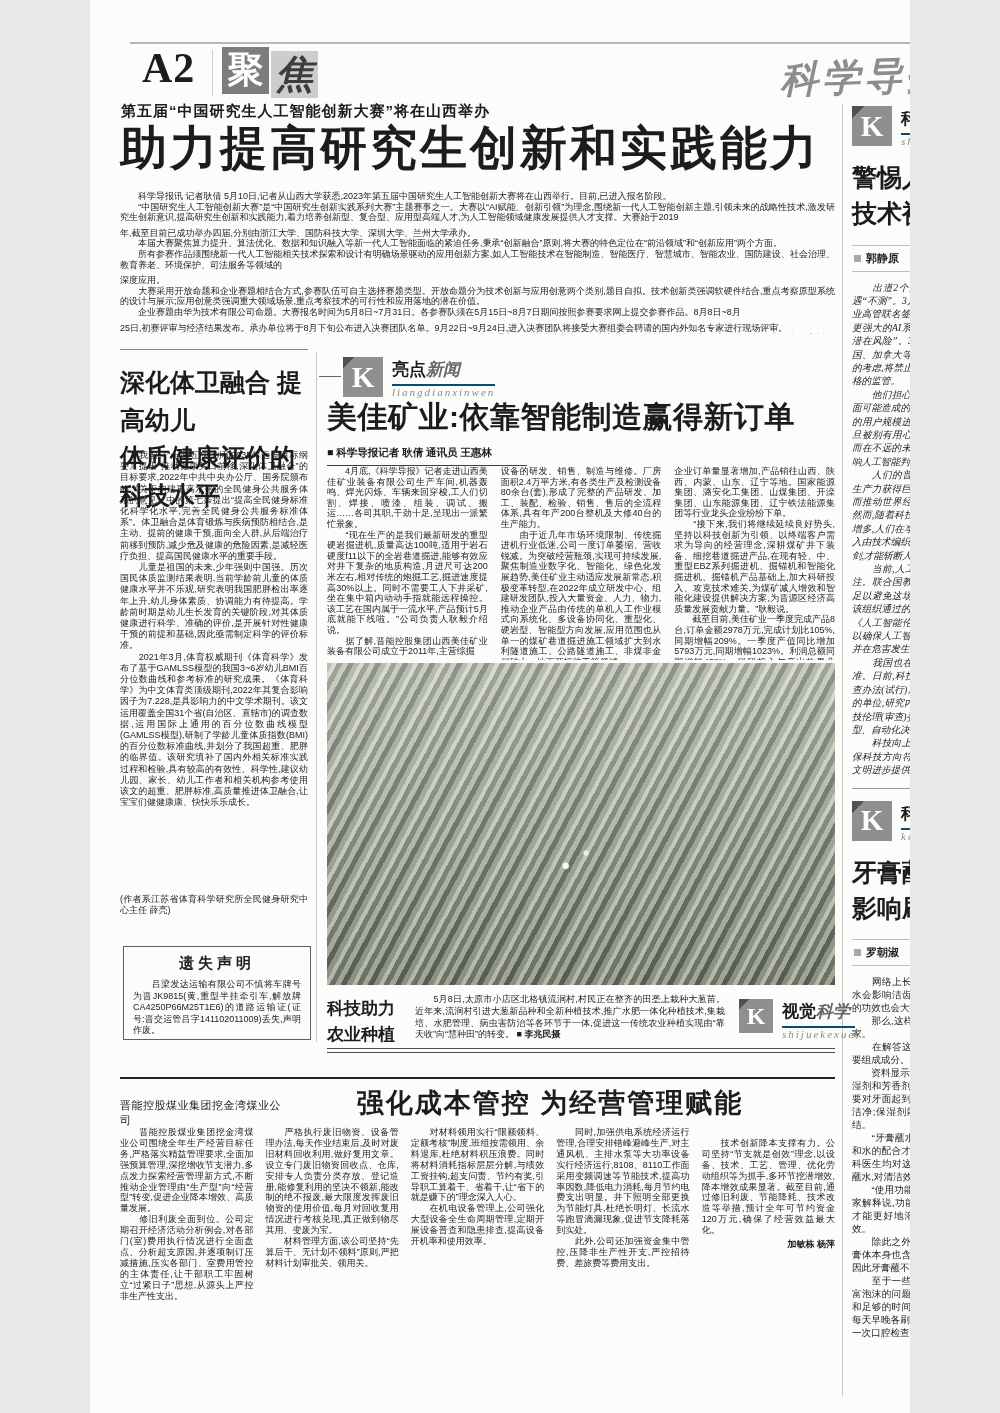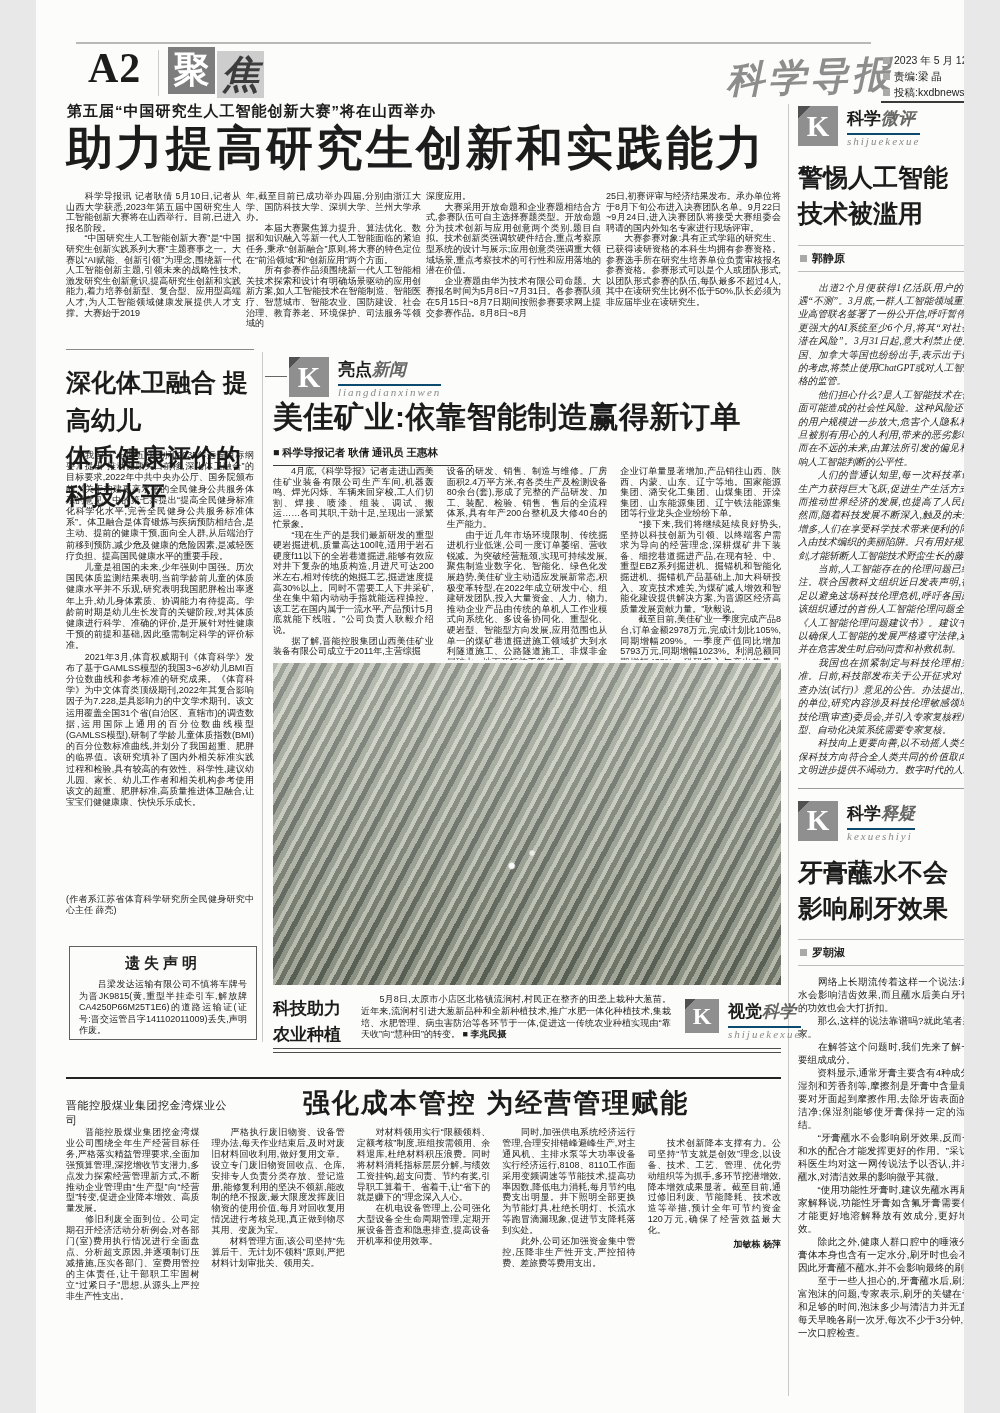--- a/index.html
+++ b/index.html
@@ -1,36 +1,36 @@
 <!DOCTYPE html>
 <html><head>
 <meta charset="utf-8">
 <style>
   html,body{margin:0;padding:0;background:#e8e8e8;}
-  #page{position:relative;width:928px;height:1413px;background:#fcfcfb;margin:0 auto;
+  #page{position:relative;width:820px;height:1413px;background:#fcfcfb;margin:0 auto;
         font-family:"Liberation Sans",sans-serif;color:#1c1c1c;overflow:hidden;}
   
   .top-rule{position:absolute;left:40px;top:42px;width:795px;height:2px;background:#b8b8b8;}
   .pageno{position:absolute;left:52px;top:44px;font-family:"Liberation Serif",serif;font-size:42px;font-weight:bold;letter-spacing:1px;}
   .head-vline{position:absolute;left:122px;top:50px;width:1px;height:46px;background:#cccccc;}
   .tile{position:absolute;display:flex;align-items:center;justify-content:center;}
   .tile1{left:132px;top:47px;width:47px;height:47px;background:#7d7d7d;color:#ffffff;font-size:36px;font-weight:900;}
   .tile2{left:181px;top:51px;width:47px;height:47px;background:#cdcdcd;color:#3c3c3c;font-size:38px;font-weight:700;font-family:"Liberation Serif",serif;font-style:italic;}
   .paper{position:absolute;left:690px;top:52px;width:155px;text-align:center;font-family:"Liberation Serif",serif;
          font-size:38px;font-weight:bold;font-style:italic;color:#8d8d8d;letter-spacing:4px;transform:rotate(-2deg);white-space:nowrap;}
   .meta{position:absolute;left:847px;top:52px;width:132px;font-size:10.5px;line-height:16px;color:#222;white-space:nowrap;}
   .meta .row{display:flex;align-items:center;gap:4px;}
   .sq{display:inline-block;width:7px;height:7px;background:#a9a9a9;flex:none;}
   .meta-underline{position:absolute;left:845px;top:101px;width:134px;height:2px;background:#3a3a3a;}
   
   .kicker{position:absolute;left:31px;top:102px;font-size:15px;font-weight:600;letter-spacing:1px;}
   .headline{position:absolute;left:30px;top:117px;width:718px;font-size:47px;font-weight:900;letter-spacing:3px;white-space:nowrap;}
   .cols{display:flex;overflow:hidden;}
   .cols .col{flex:1;font-size:9px;line-height:10.6px;text-align:justify;white-space:pre-line;}
-  .main-cols{position:absolute;left:30px;top:191px;width:715px;height:143px;gap:5px;}
+  .main-cols{position:absolute;left:30px;top:191px;width:715px;height:143px;gap:5px;flex-direction:column;}
   
   .vdiv-right{position:absolute;left:752px;top:104px;width:1px;height:1292px;background:#c9c9c9;}
   .vdiv-left{position:absolute;left:226px;top:352px;width:1px;height:690px;background:#c9c9c9;}
   
   .sb-rule{position:absolute;left:30px;top:349px;width:188px;height:1px;background:#8a8a8a;}
   .sb-head{position:absolute;left:30px;top:364px;width:198px;font-size:25px;font-weight:800;line-height:1.5;white-space:pre-line;}
   .sb-body{position:absolute;left:30px;top:450px;width:188px;height:460px;font-size:9px;line-height:11.2px;text-align:justify;white-space:pre-line;overflow:hidden;}
   .sb-attr{position:absolute;left:30px;top:894px;width:188px;font-size:9px;line-height:11.2px;text-align:justify;color:#222;}
   .lost-box{position:absolute;left:33px;top:946px;width:168px;height:80px;border:1px solid #5f5f5f;padding:6px 9px;}
   .lost-title{text-align:center;font-size:15px;font-weight:800;letter-spacing:4px;margin:1px 0 6px;}

